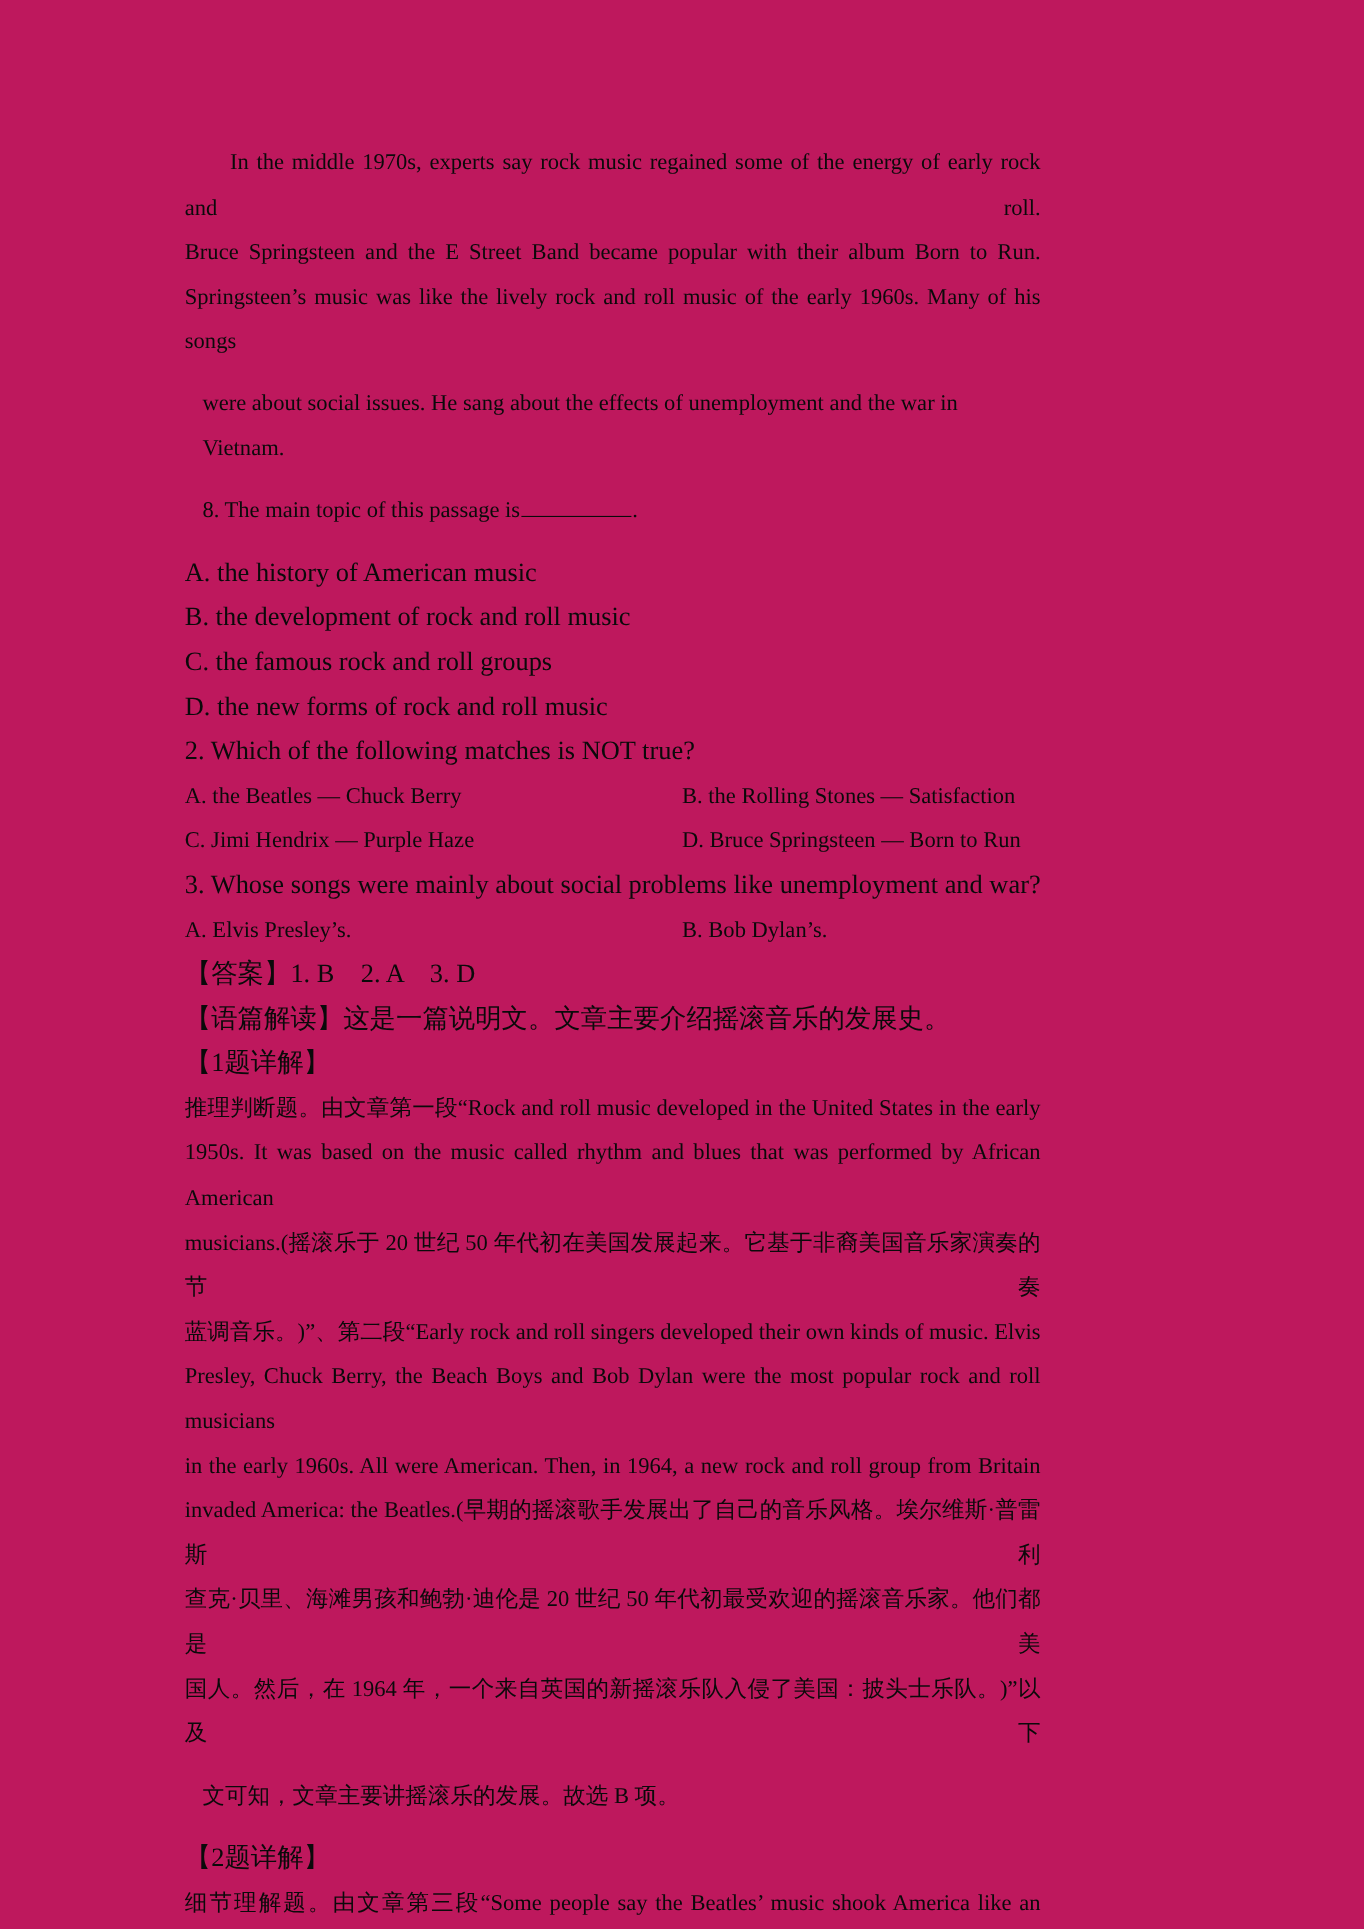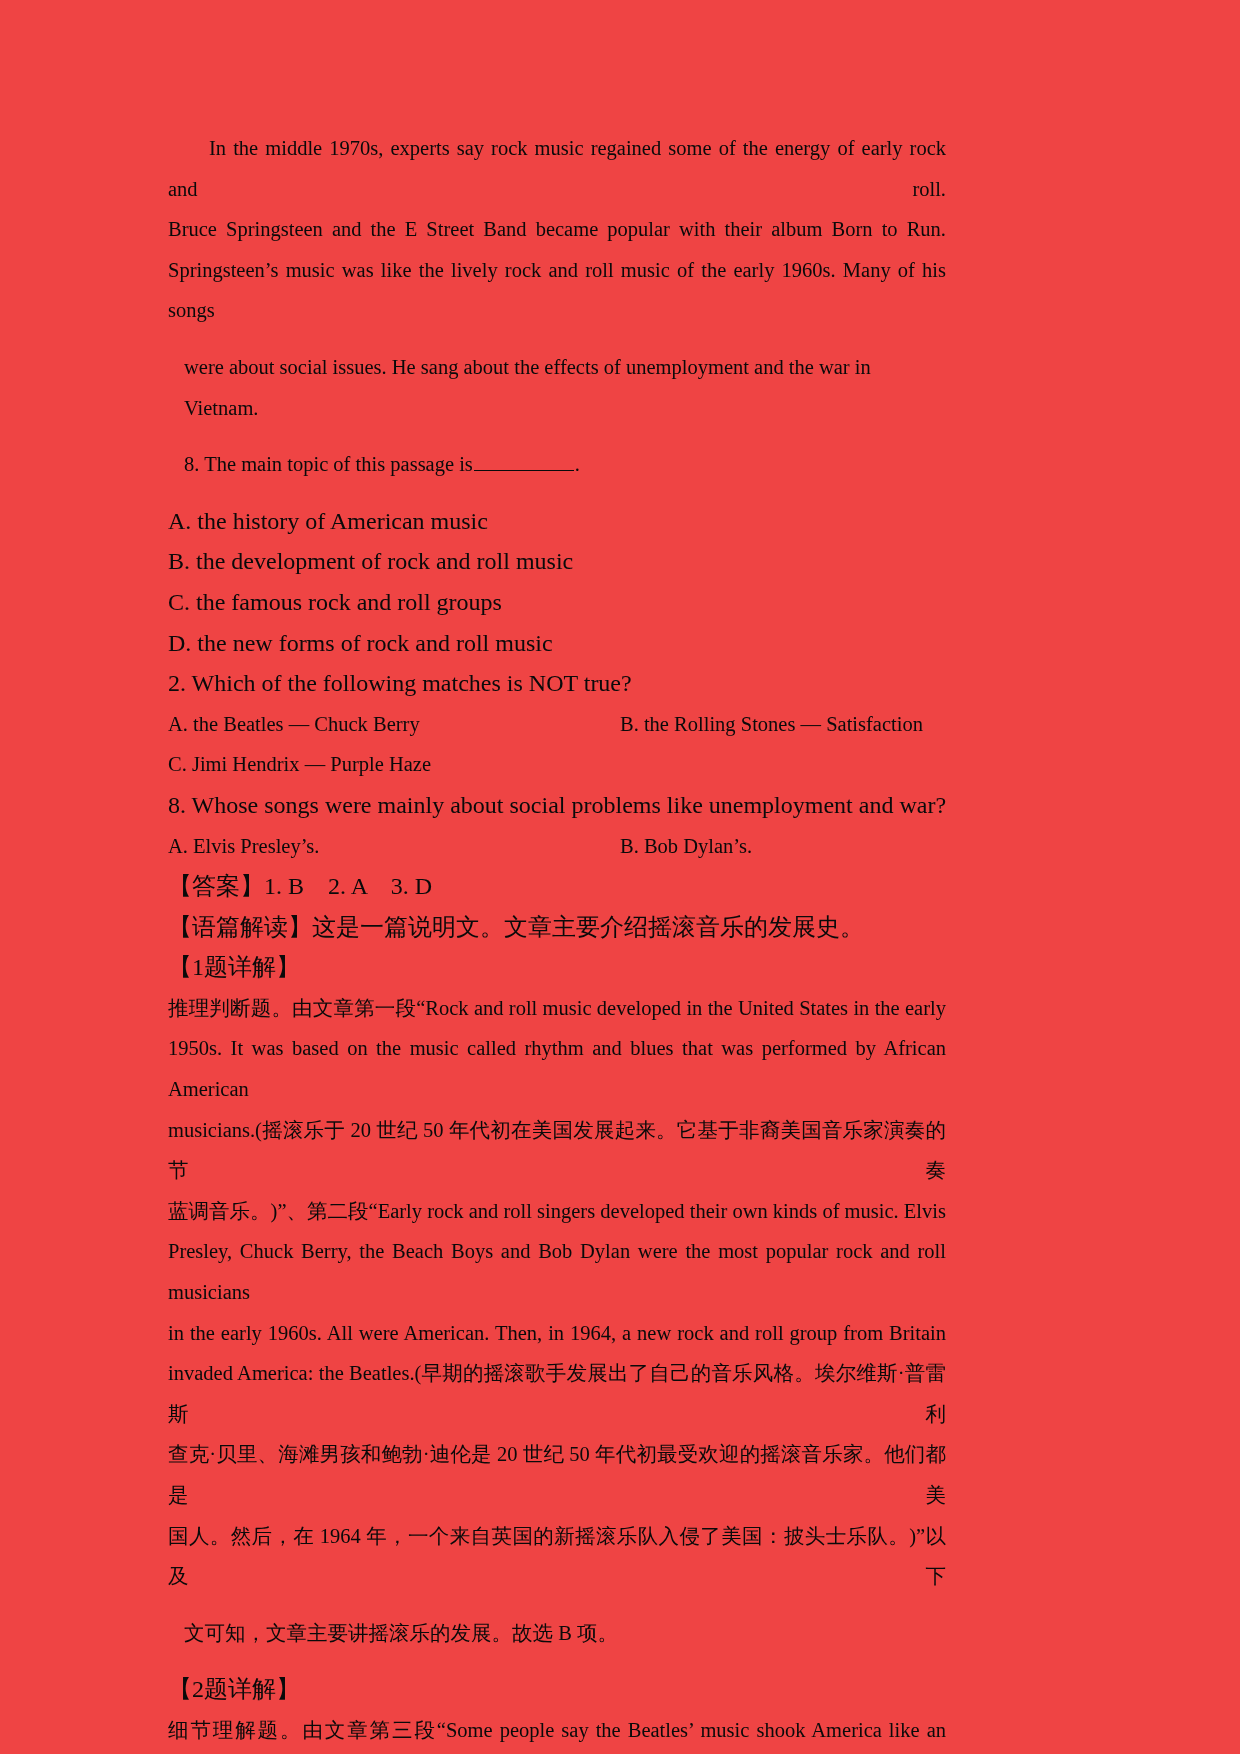--- a/index.html
+++ b/index.html
@@ -9,21 +9,21 @@
     background: #ffffff;
   }
   body {
     font-family: "Liberation Serif", "DejaVu Serif", serif;
     color: #000000;
   }
   .page {
     position: relative;
     width: 1240px;
     height: 1754px;
-    background: #ef4444;
+    background: #be185d;
     overflow: hidden;
     box-sizing: border-box;
   }
   .content {
     position: absolute;
     left: 168px;
     top: 128px;
     width: 778px;
   }
   
@@ -103,25 +103,26 @@
     </div>
 
     <div>
       <div class="line">2. Which of the following matches is NOT true?</div>
       <div class="opt-row">
         <span class="opt-col-a">A. the Beatles — Chuck Berry</span>
         <span class="opt-col-b">B. the Rolling Stones — Satisfaction</span>
       </div>
       <div class="opt-row">
         <span class="opt-col-a">C. Jimi Hendrix — Purple Haze</span>
+        <span class="opt-col-b">D. Bruce Springsteen — Born to Run</span>
       </div>
     </div>
 
     <div>
-      <div class="line">8. Whose songs were mainly about social problems like unemployment and war?</div>
+      <div class="line">3. Whose songs were mainly about social problems like unemployment and war?</div>
       <div class="opt-row">
         <span class="opt-col-a">A. Elvis Presley’s.</span>
         <span class="opt-col-b">B. Bob Dylan’s.</span>
       </div>
     </div>
 
     <div class="line cn">【答案】1. B　2. A　3. D</div>
 
     <div class="line cn">【语篇解读】这是一篇说明文。文章主要介绍摇滚音乐的发展史。</div>
 

